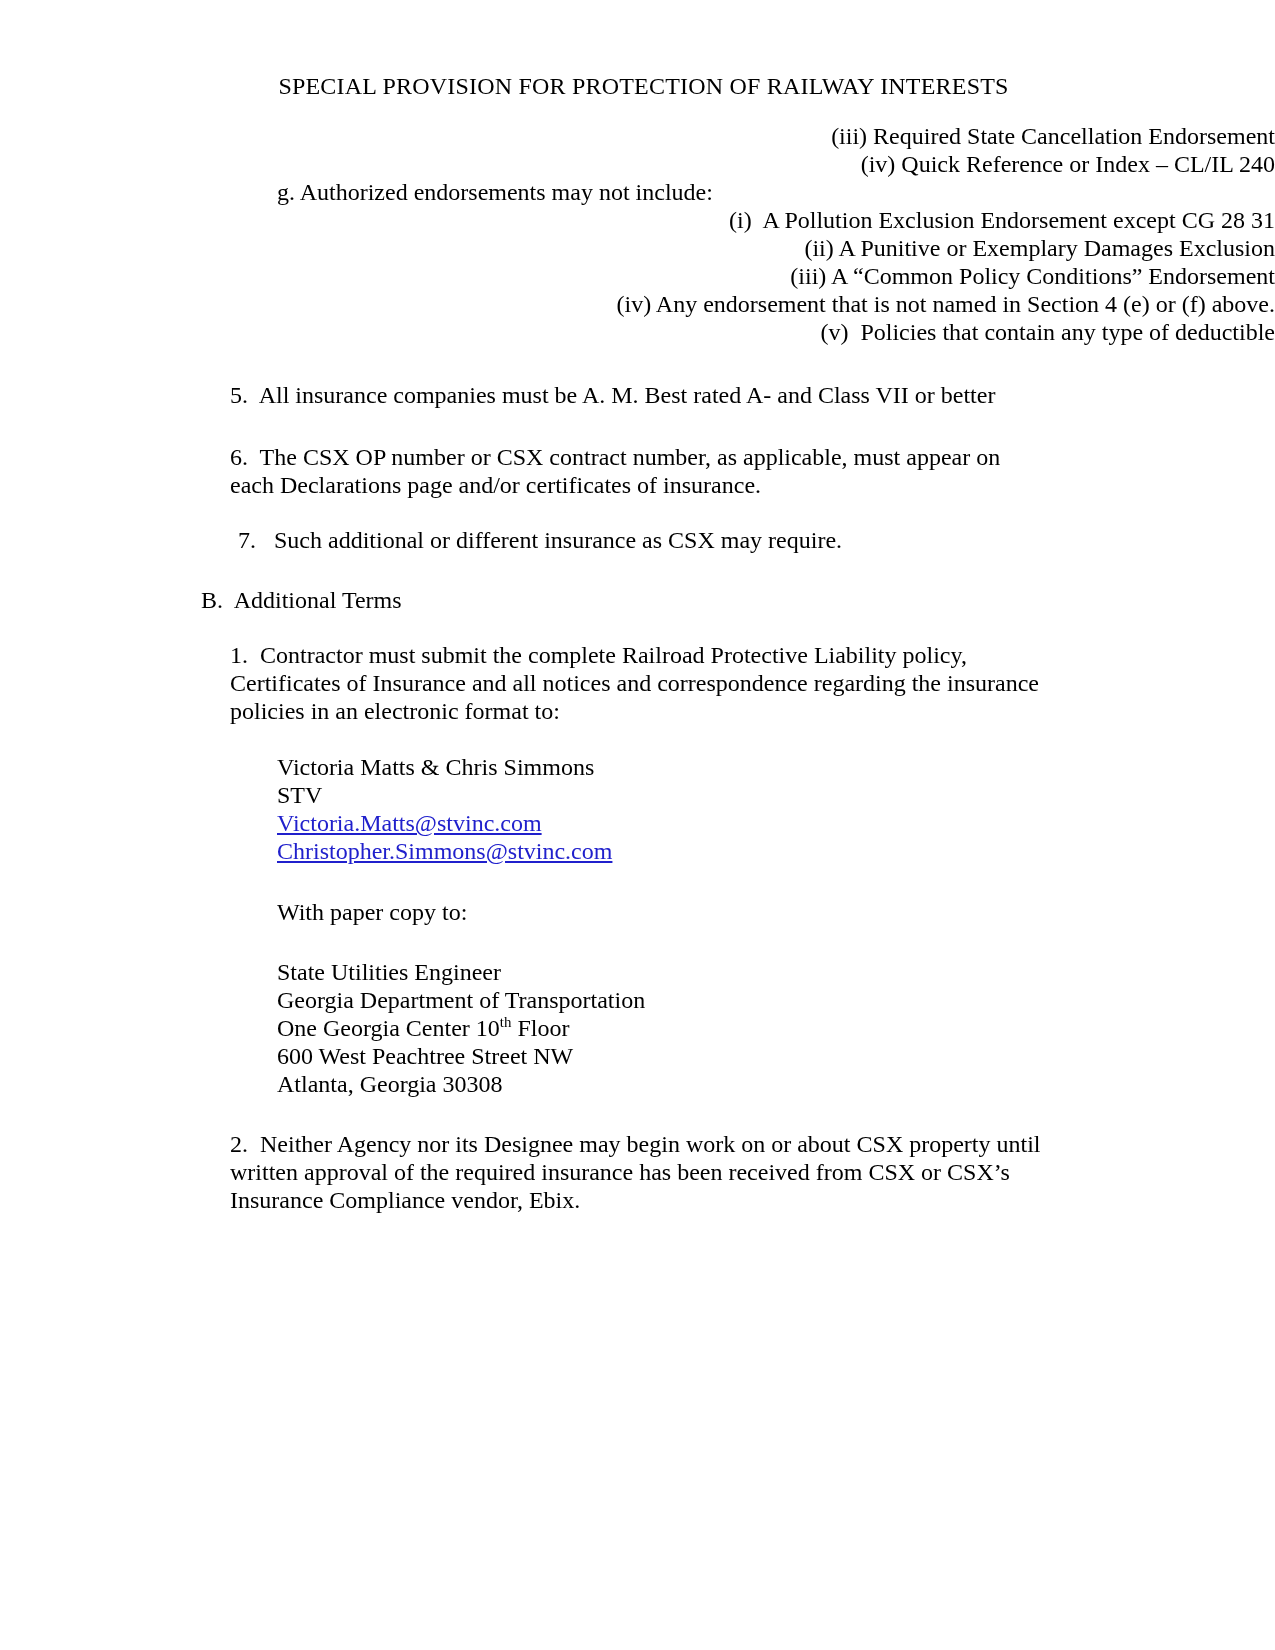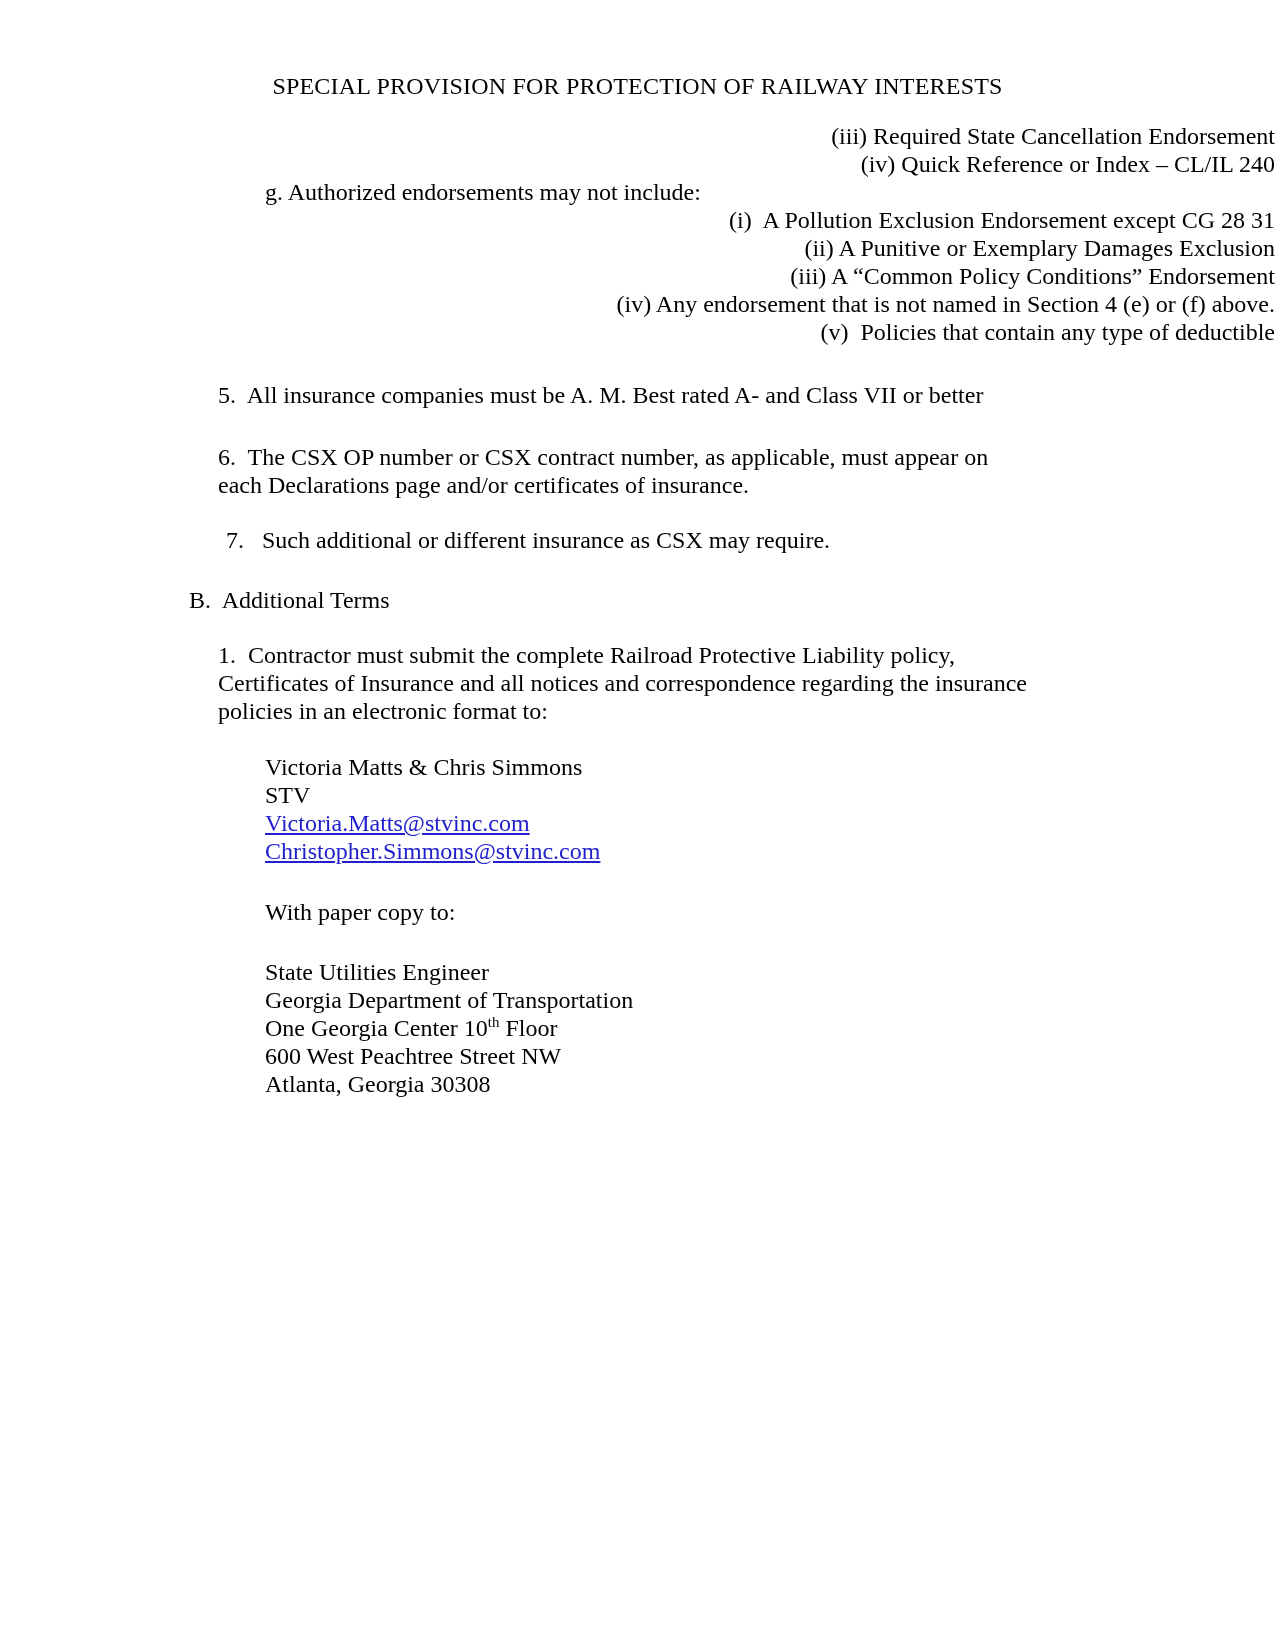--- a/index.html
+++ b/index.html
@@ -12,20 +12,21 @@
     width: 1275px;
     height: 1326px;
     background: #ffffff;
     box-sizing: border-box;
     padding-top: 72px;
     font-family: "Liberation Serif", serif;
     font-size: 24px;
     line-height: 28px;
     color: #000000;
     overflow: hidden;
+    padding-left: 12px;
   }
   .line {
     white-space: pre-wrap;
   }
   .title {
     text-align: center;
     letter-spacing: 0.2px;
   }
   .indent-body { margin-left: 218px; }
   .indent-7    { margin-left: 226px; }
@@ -97,16 +98,21 @@
   <div class="line indent-addr" style="margin-top:33px">With paper copy to:</div>
 
   <div class="indent-addr" style="margin-top:32px">
     <div class="line">State Utilities Engineer</div>
     <div class="line">Georgia Department of Transportation</div>
     <div class="line"><span>One Georgia Center 10</span><sup class="ordinal">th</sup><span> Floor</span></div>
     <div class="line">600 West Peachtree Street NW</div>
     <div class="line">Atlanta, Georgia 30308</div>
   </div>
 
+  <div class="indent-body body-width" style="margin-top:32px">
+    <div class="line">2.  Neither Agency nor its Designee may begin work on or about CSX property until</div>
+    <div class="line">written approval of the required insurance has been received from CSX or CSX’s</div>
+    <div class="line">Insurance Compliance vendor, Ebix.</div>
+  </div>
 
   <div class="footer-page-number">14</div>
 
 </div>
 
 </body></html>

